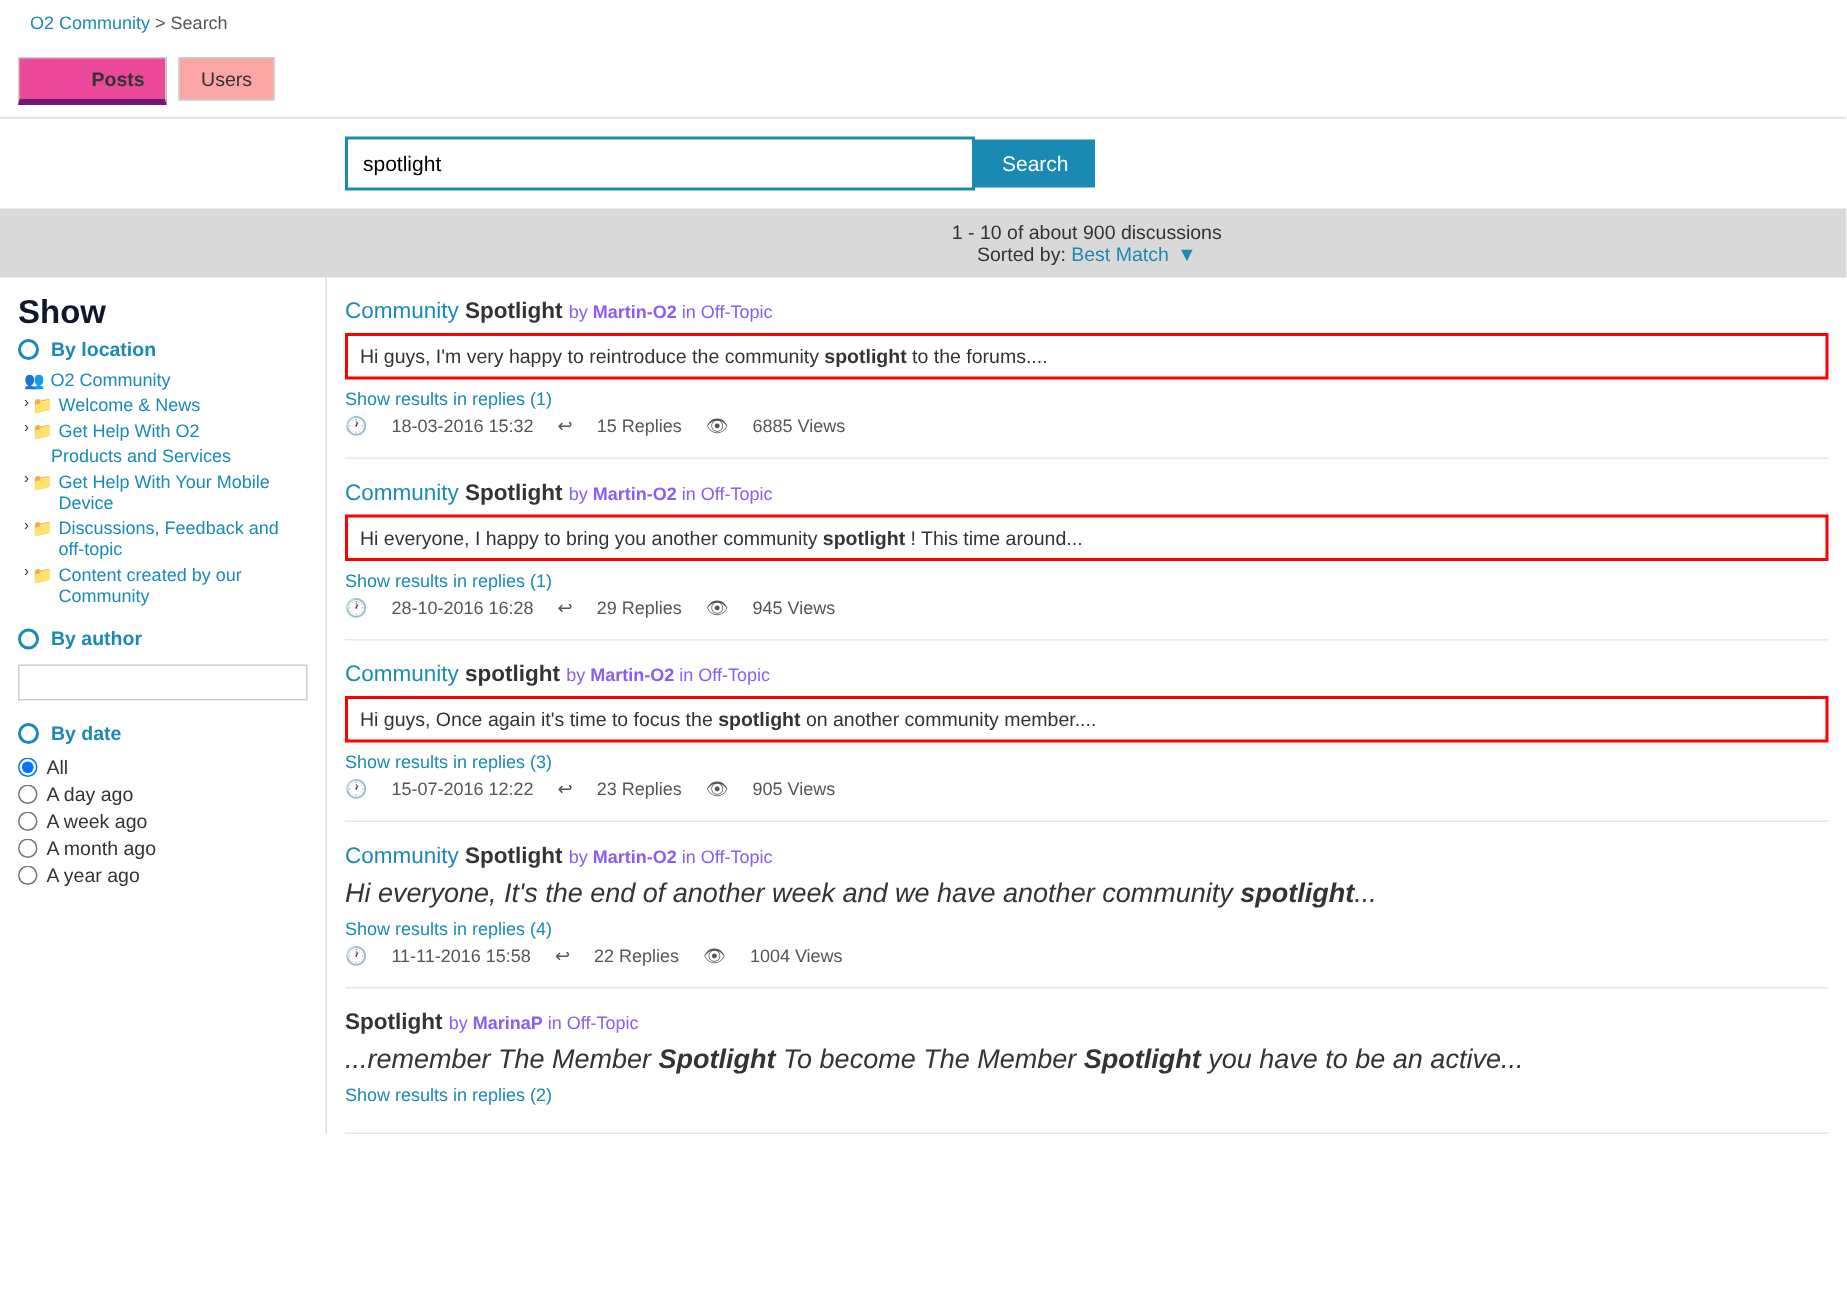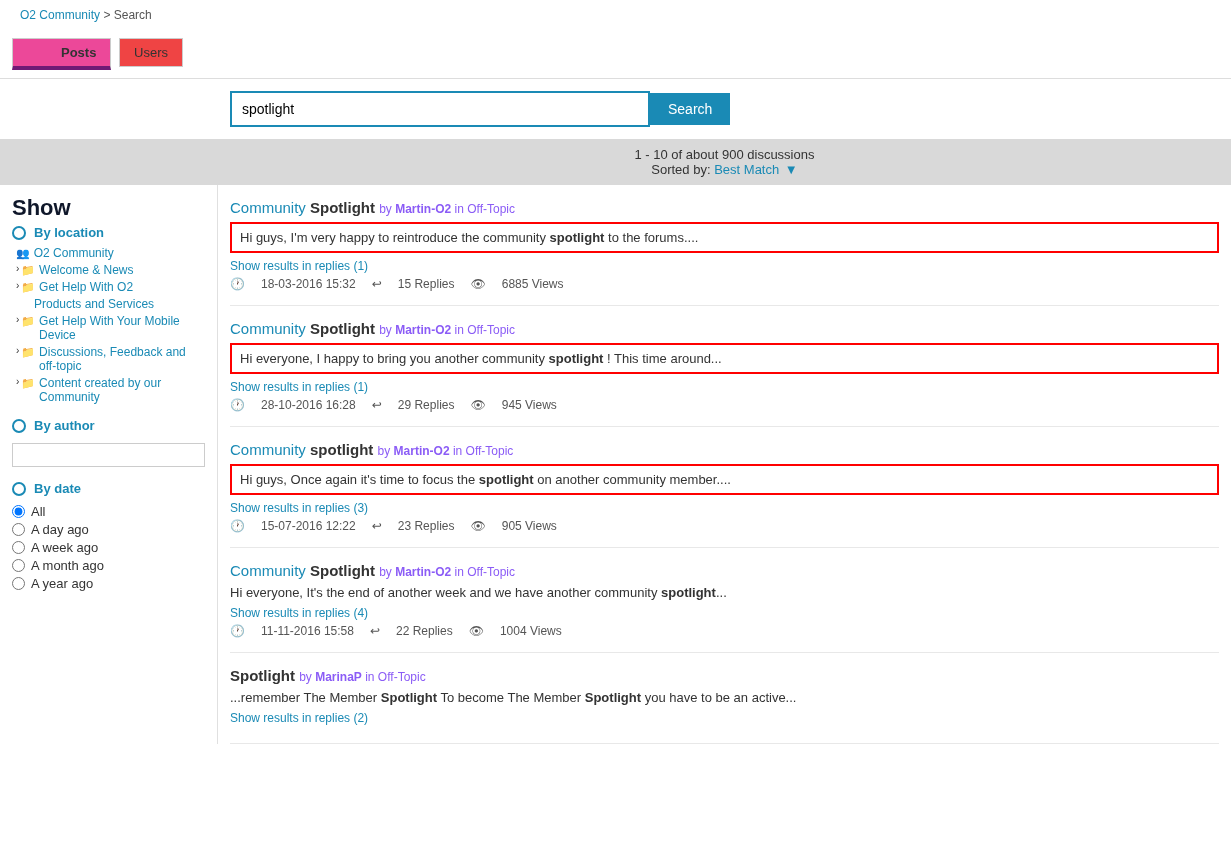--- a/index.html
+++ b/index.html
@@ -2,21 +2,21 @@
 <html><head>
   <meta charset="utf-8">
   <style>
     * { box-sizing: border-box; margin: 0; padding: 0; }
     body { font-family: Arial, sans-serif; font-size: 13px; color: #333; background: #fff; }
 
     .breadcrumb { padding: 8px 20px; font-size: 12px; color: #555; }
     .breadcrumb a { color: #1a8ab5; text-decoration: none; }
 
     .tabs { padding: 8px 12px; border-bottom: 1px solid #ddd; }
-    .tab { display: inline-block; padding: 6px 14px; border: 1px solid #ccc; background: #ef4444; font-size: 13px; cursor: pointer; margin-right: 4px; }
+    .tab { display: inline-block; padding: 6px 14px; border: 1px solid #ccc; background: #fca5a5; font-size: 13px; cursor: pointer; margin-right: 4px; }
     .tab.active { background: #ec4899; border-bottom: 4px solid #701a75; font-weight: bold; padding-left: 48px; }
 
     .search-bar { padding: 12px 12px 12px 230px; }
     .search-bar-inner { display: flex; align-items: center; }
     .search-input { width: 420px; padding: 8px 10px; border: 2px solid #1a8ab5; font-size: 14px; outline: none; }
     .search-button { padding: 8px 18px; background: #1a8ab5; color: #fff; border: none; font-size: 14px; cursor: pointer; }
 
     .results-header { background: #d9d9d9; padding: 8px 12px 8px 230px; display: flex; justify-content: space-between; align-items: center; font-size: 13px; flex-direction: column; }
     .sort-value { color: #1a8ab5; cursor: pointer; }
     .sort-arrow { color: #1a8ab5; margin-left: 2px; }
@@ -37,21 +37,21 @@
     .date-option input[type="radio"] { cursor: pointer; }
 
     .results-area { flex: 1; padding: 0 12px; }
     .result-item { border-bottom: 1px solid #e8e8e8; padding: 14px 0; }
     .result-title { font-size: 15px; margin-bottom: 6px; }
     .result-title a { color: #1a8ab5; text-decoration: none; font-weight: normal; }
     .result-title .keyword { font-weight: bold; color: #333; }
     .result-title .by-author { font-size: 12px; color: #8b5cf6; font-weight: normal; }
     .result-snippet { border: 2px solid red; padding: 6px 8px; font-size: 13px; margin-bottom: 6px; background: #fff; }
     .result-snippet .keyword { font-weight: bold; }
-    .result-snippet-no-border { font-size: 13px; margin-bottom: 6px; color: #333; }
+    .result-snippet-no-border { font-size: 18px; margin-bottom: 6px; color: #333; font-style: italic; }
     .result-snippet-no-border .keyword { font-weight: bold; color: #333; }
     .show-replies { color: #1a8ab5; text-decoration: none; font-size: 12px; display: block; margin-bottom: 4px; }
     .result-meta { display: flex; align-items: center; gap: 16px; font-size: 12px; color: #555; }
   </style>
 </head>
 <body>
 
 <div class="breadcrumb">
   <a>O2 Community</a>
   <span>&gt;</span>

